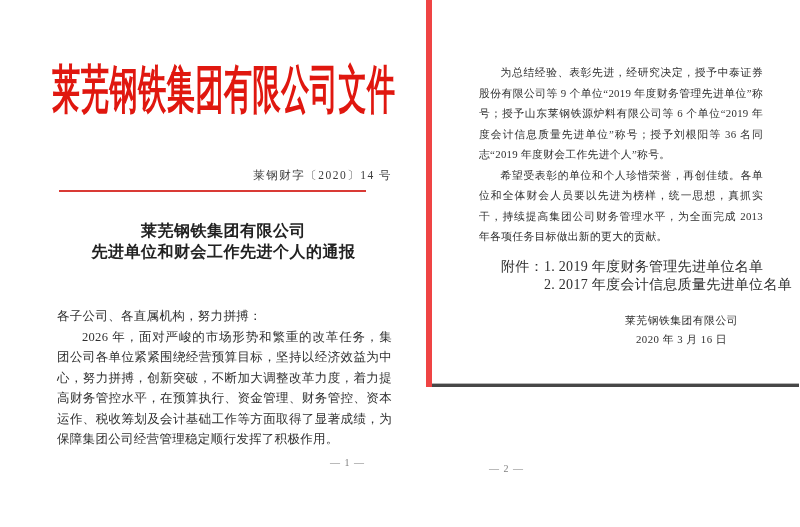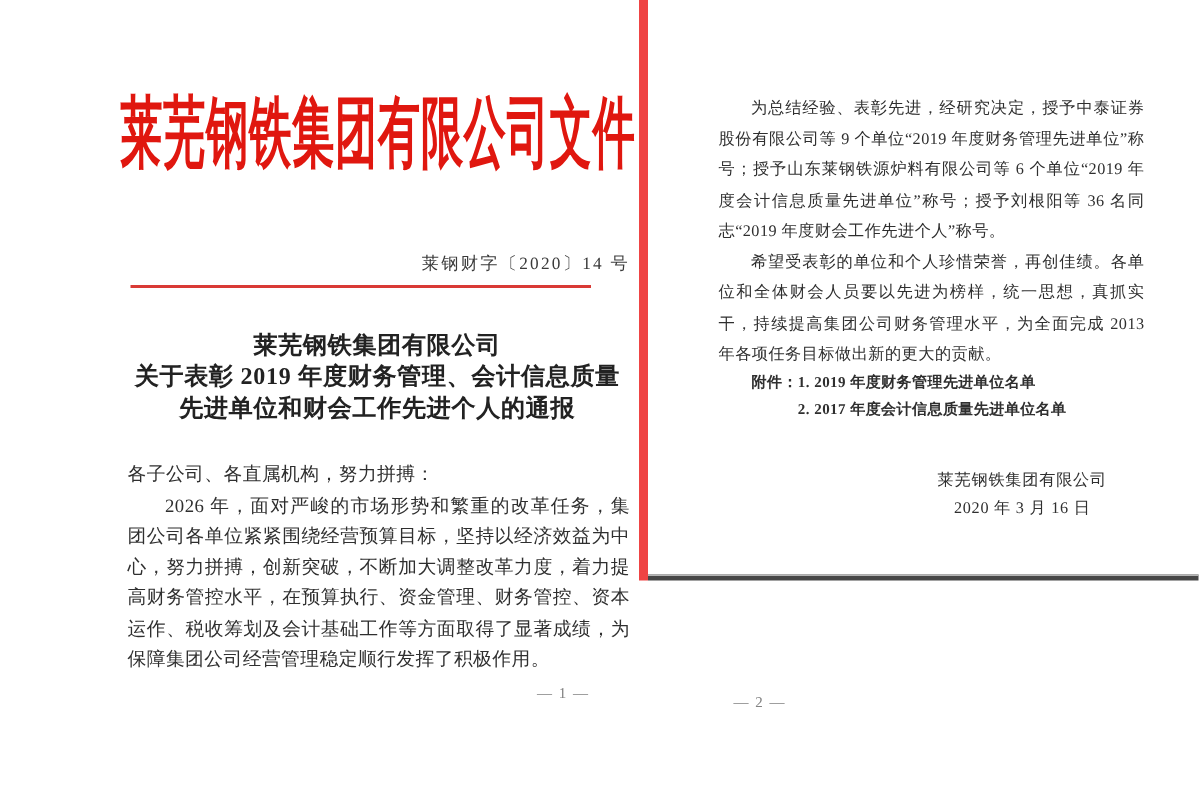--- a/index.html
+++ b/index.html
@@ -8,21 +8,21 @@
     background: #ffffff;
     overflow: hidden;
     position: relative;
     font-family: "Liberation Serif", "DejaVu Serif", serif;
     color: #2f2f2f;
   }
 
   .page { position: absolute; top: 0; height: 527px; }
 
   
-  .page-1 { left: 55px; width: 337px; margin-left: 28px; }
+  .page-1 { left: 55px; width: 337px; }
 
   .letterhead {
     position: absolute; top: 62px; left: 0; width: 337px; height: 62px;
     display: flex; justify-content: center; align-items: flex-start;
     overflow: visible;
   }
   .letterhead-text {
     font-size: 52px; line-height: 56px; font-weight: bold;
     color: #e0170f; white-space: nowrap;
     transform: scaleX(0.54); transform-origin: center top;
@@ -72,22 +72,22 @@
   }
 
   .body-2 {
     position: absolute; top: 62px; left: 47px; width: 284px;
     font-size: 10.8px; line-height: 20.5px;
     text-align: justify; letter-spacing: 0.3px;
   }
   .body-2 p { margin: 0; }
 
   .attachments {
-    position: absolute; top: 247px; left: 69px;
-    display: flex; font-size: 10px; line-height: 17.5px; letter-spacing: 0.3px; font-weight: bold;
+    position: absolute; top: 258px; left: 69px;
+    display: flex; font-size: 14px; line-height: 17.5px; letter-spacing: 0.3px;
   }
   .att-label { white-space: nowrap; }
   .att-items div { white-space: nowrap; }
 
   .signature-block {
     position: absolute; top: 311px; right: 64px;
     text-align: center; font-size: 10.8px; line-height: 19px; letter-spacing: 0.5px;
   }
 </style>
 </head>
@@ -99,21 +99,20 @@
     <div class="letterhead">
       <span class="letterhead-text">莱芜钢铁集团有限公司文件</span>
     </div>
 
     <div class="doc-number">莱钢财字〔2020〕14 号</div>
 
     <div class="red-line"></div>
 
     <h2 class="doc-title">
       <div>莱芜钢铁集团有限公司</div>
-      <div>关于表彰 2019 年度财务管理、会计信息质量</div>
       <div>先进单位和财会工作先进个人的通报</div>
     </h2>
 
     <div class="body-block body-1">
       <p>各子公司、各直属机构，努力拼搏：</p>
       <p class="indent">2026 年，面对严峻的市场形势和繁重的改革任务，集团公司各单位紧紧围绕经营预算目标，坚持以经济效益为中心，努力拼搏，创新突破，不断加大调整改革力度，着力提高财务管控水平，在预算执行、资金管理、财务管控、资本运作、税收筹划及会计基础工作等方面取得了显著成绩，为保障集团公司经营管理稳定顺行发挥了积极作用。</p>
     </div>
 
     <div class="pageno pageno-1">— 1 —</div>
   </section>

